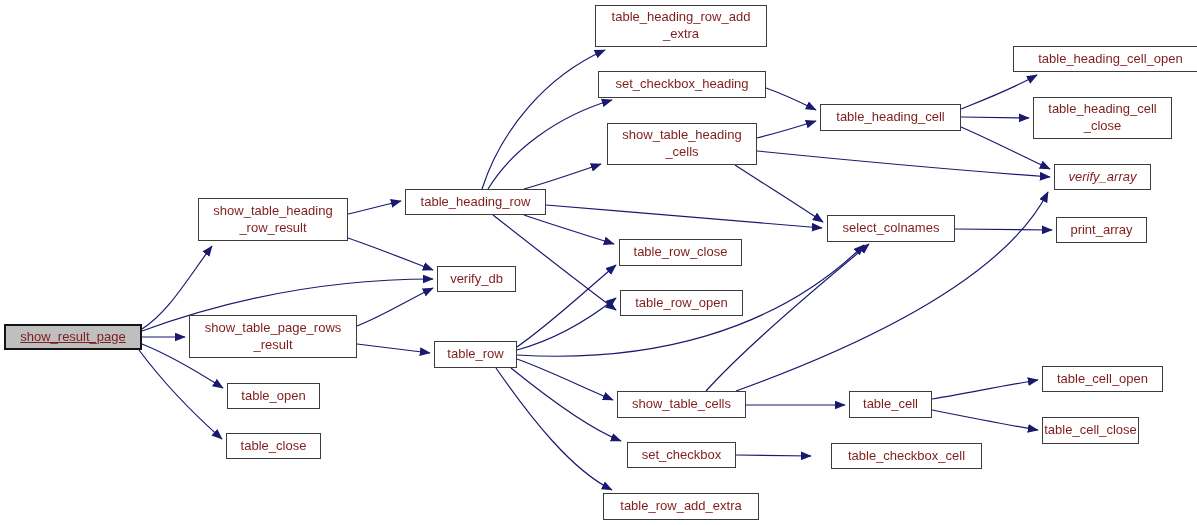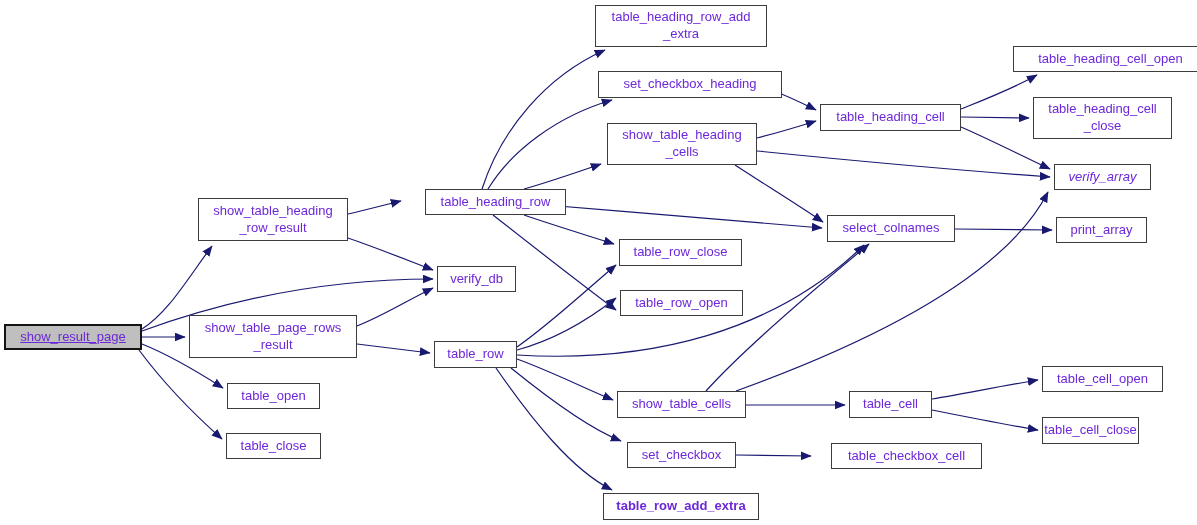--- a/index.html
+++ b/index.html
@@ -11,21 +11,21 @@
     overflow:hidden;
   }
   #edge-layer{position:absolute;left:0;top:0;width:1197px;height:525px;}
   .node{
     position:absolute;
     box-sizing:border-box;
     display:flex;align-items:center;justify-content:center;
     text-align:center;white-space:pre-line;
     background:#ffffff;
     border:1px solid #3c3c3c;
-    color:#6d28d9;
+    color:#7f1d1d;
     font-size:13px;line-height:1.3;
     cursor:pointer;
     z-index:2;
   }
   .node.root{
     background:#bfbfbf;
     border:2px solid #141414;
     cursor:default;
   }
 </style>
@@ -79,37 +79,37 @@
   </svg>
   <div id="node-group">
       <div class="node root" style="left: 4px; top: 324px; width: 138px; height: 26px; text-decoration: underline;">show_result_page</div>
       <div class="node" style="left: 198px; top: 198px; width: 150px; height: 43px;">show_table_heading
 _row_result</div>
       <div class="node" style="left: 189px; top: 315px; width: 168px; height: 43px;">show_table_page_rows
 _result</div>
       <div class="node" style="left: 227px; top: 383px; width: 93px; height: 26px;">table_open</div>
       <div class="node" style="left: 226px; top: 433px; width: 95px; height: 26px;">table_close</div>
       <div class="node" style="left: 437px; top: 266px; width: 79px; height: 26px;">verify_db</div>
-      <div class="node" style="left: 405px; top: 189px; width: 141px; height: 26px; margin-left: 20px;">table_heading_row</div>
+      <div class="node" style="left: 405px; top: 189px; width: 141px; height: 26px;">table_heading_row</div>
       <div class="node" style="left: 595px; top: 5px; width: 172px; height: 42px;">table_heading_row_add
 _extra</div>
-      <div class="node" style="left: 598px; top: 71px; width: 184px; height: 27px;">set_checkbox_heading</div>
+      <div class="node" style="left: 598px; top: 71px; width: 168px; height: 27px;">set_checkbox_heading</div>
       <div class="node" style="left: 607px; top: 123px; width: 150px; height: 42px;">show_table_heading
 _cells</div>
       <div class="node" style="left: 820px; top: 104px; width: 141px; height: 27px;">table_heading_cell</div>
       <div class="node" style="left: 1013px; top: 46px; width: 195px; height: 26px;">table_heading_cell_open</div>
       <div class="node" style="left: 1033px; top: 97px; width: 139px; height: 42px;">table_heading_cell
 _close</div>
       <div class="node" style="left: 1054px; top: 164px; width: 97px; height: 26px; font-style: italic;">verify_array</div>
       <div class="node" style="left: 1056px; top: 217px; width: 91px; height: 26px;">print_array</div>
       <div class="node" style="left: 827px; top: 215px; width: 128px; height: 27px;">select_colnames</div>
       <div class="node" style="left: 619px; top: 239px; width: 123px; height: 27px;">table_row_close</div>
       <div class="node" style="left: 620px; top: 290px; width: 123px; height: 26px;">table_row_open</div>
       <div class="node" style="left: 434px; top: 341px; width: 83px; height: 27px;">table_row</div>
       <div class="node" style="left: 617px; top: 391px; width: 129px; height: 27px;">show_table_cells</div>
       <div class="node" style="left: 627px; top: 442px; width: 109px; height: 26px;">set_checkbox</div>
-      <div class="node" style="left: 603px; top: 493px; width: 156px; height: 27px; font-weight: bold;">table_row_add_extra</div>
+      <div class="node" style="left: 603px; top: 493px; width: 156px; height: 27px;">table_row_add_extra</div>
       <div class="node" style="left: 849px; top: 391px; width: 83px; height: 27px;">table_cell</div>
       <div class="node" style="left: 1042px; top: 366px; width: 121px; height: 26px;">table_cell_open</div>
       <div class="node" style="left: 1042px; top: 417px; width: 97px; height: 27px;">table_cell_close</div>
       <div class="node" style="left: 815px; top: 443px; width: 151px; height: 26px; margin-left: 16px;">table_checkbox_cell</div>
     </div>
 </div>
 
 </body></html>

